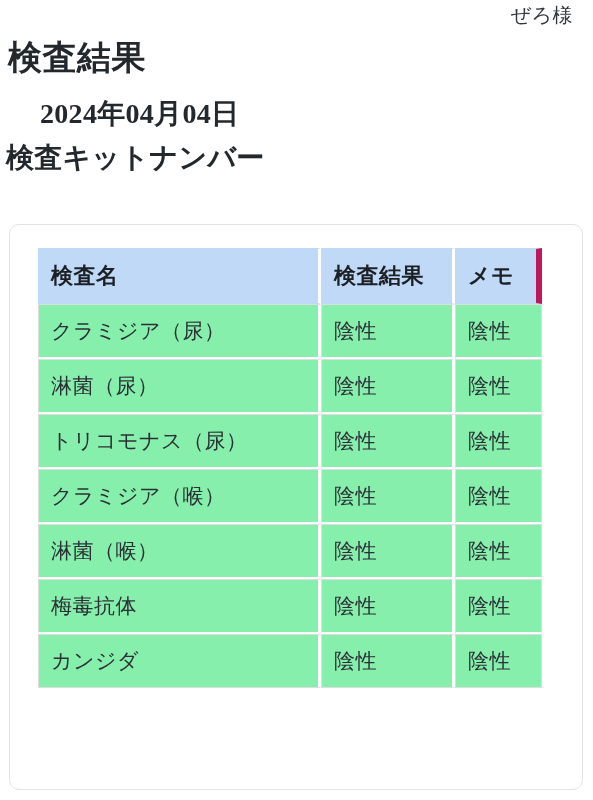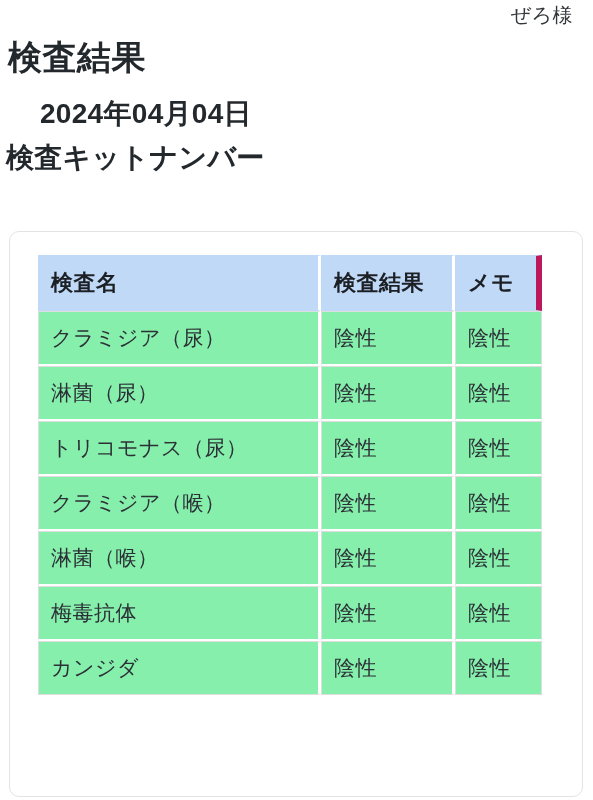--- a/index.html
+++ b/index.html
@@ -56,28 +56,28 @@
     color: #23282d;
     letter-spacing: 0.3px;
     white-space: nowrap;
   }
   .meta-label {
     font-weight: 700;
   }
   .meta-value {
     font-weight: 700;
   }
-  .meta-line.report-date .meta-value { margin-left: 34px; }
+  .meta-line.report-date .meta-value { margin-left: 34px; font-family: Liberation Serif, serif; }
   .meta-line.kit-number .meta-value { margin-left: 16px; }
 
   
   .results-card {
     position: absolute;
     left: 9px;
-    top: 231px;
+    top: 224px;
     width: 574px;
     height: 566px;
     box-sizing: border-box;
     background: #ffffff;
     border: 1px solid #e3e3e3;
     border-radius: 10px;
   }
 
   .results-table {
     border-collapse: separate;

